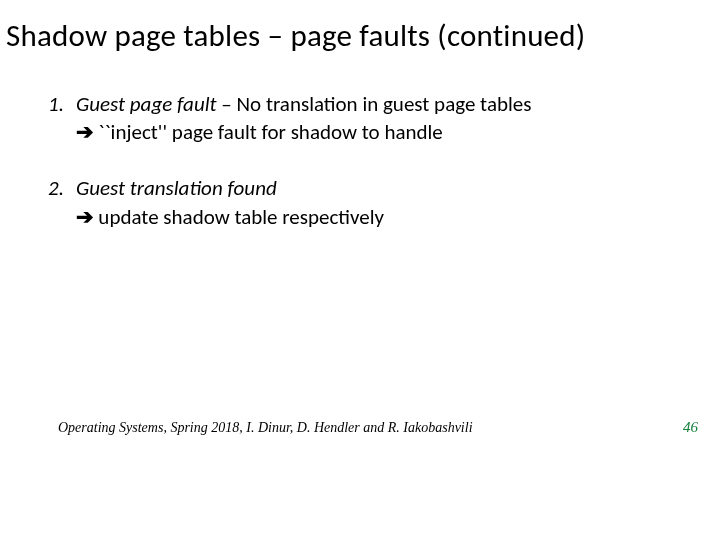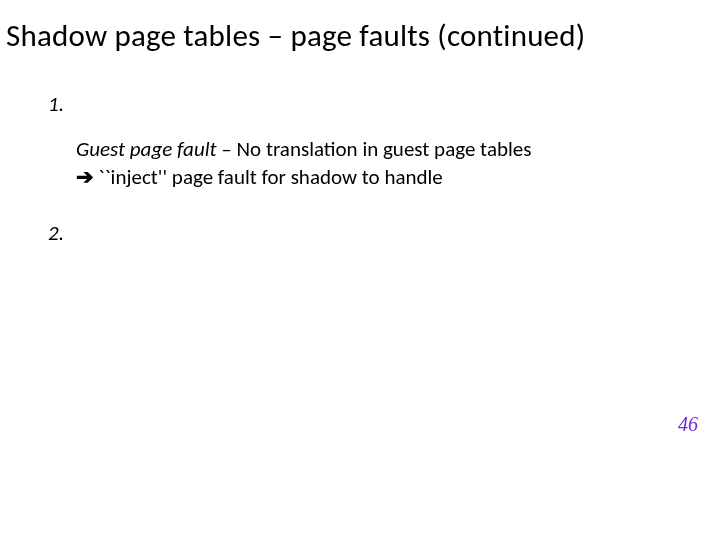--- a/index.html
+++ b/index.html
@@ -3,26 +3,26 @@
 <meta charset="utf-8">
 <style>
   * { margin: 0; padding: 0; box-sizing: border-box; }
   html, body { width: 720px; height: 540px; background: #fff; font-family: Calibri, "Segoe UI", Arial, sans-serif; color: #000; }
   .slide { position: relative; width: 720px; height: 456px; padding: 0; }
   .title { font-size: 31px; font-weight: 400; padding: 18px 6px 14px 6px; line-height: 1.15; letter-spacing: 0.2px; }
   .intro { font-size: 21px; padding: 0 48px 0 48px; line-height: 1.25; max-width: 600px; }
   .list { padding: 22px 48px 0 48px; }
   .item { display: flex; font-size: 21px; line-height: 1.35; margin-bottom: 28px; }
   .num { font-style: italic; min-width: 28px; }
-  .body { font-style: italic; margin-top: 45px; }
+  .body { font-style: italic; }
   .body .plain { font-style: normal; }
   .body .em { font-style: italic; }
   .arrow { font-family: Wingdings, "Segoe UI Symbol", Arial; font-style: normal; font-weight: bold; }
   .footer-left { position: absolute; left: 58px; bottom: 20px; font-family: "Times New Roman", Times, serif; font-style: italic; font-size: 14px; color: #000; }
-  .footer-right { position: absolute; right: 22px; bottom: 20px; font-family: "Times New Roman", Times, serif; font-style: italic; font-size: 20px; color: #6d28d9; }
+  .footer-right { position: absolute; right: 22px; bottom: 20px; font-family: "Times New Roman", Times, serif; font-style: italic; font-size: 15px; color: #15803d; }
 </style>
 </head>
 <body>
 
 <div class="slide">
 
   <div class="title">Shadow page tables – page faults (continued)</div>
 
 
   <div class="list">
@@ -30,19 +30,24 @@
     <div class="item">
       <div class="num">1.</div>
       <div class="body">
         <span class="em">Guest page fault</span><span class="plain"> – </span><span class="plain">No translation in guest page tables</span><br>
         <span class="arrow">➔</span><span class="plain"> ``inject'' </span><span class="plain">page fault for shadow to handle</span>
       </div>
     </div>
 
     <div class="item">
       <div class="num">2.</div>
+      <div class="body">
+        <span class="em">Guest translation found</span><span class="plain"></span><span class="plain"></span><br>
+        <span class="arrow">➔</span><span class="plain"> </span><span class="plain">update shadow table respectively</span>
+      </div>
     </div>
 
   </div>
 
+  <div class="footer-left">Operating Systems, Spring 2018, I. Dinur, D. Hendler and R. Iakobashvili</div>
   <div class="footer-right">46</div>
 
 </div>
 
 </body></html>

